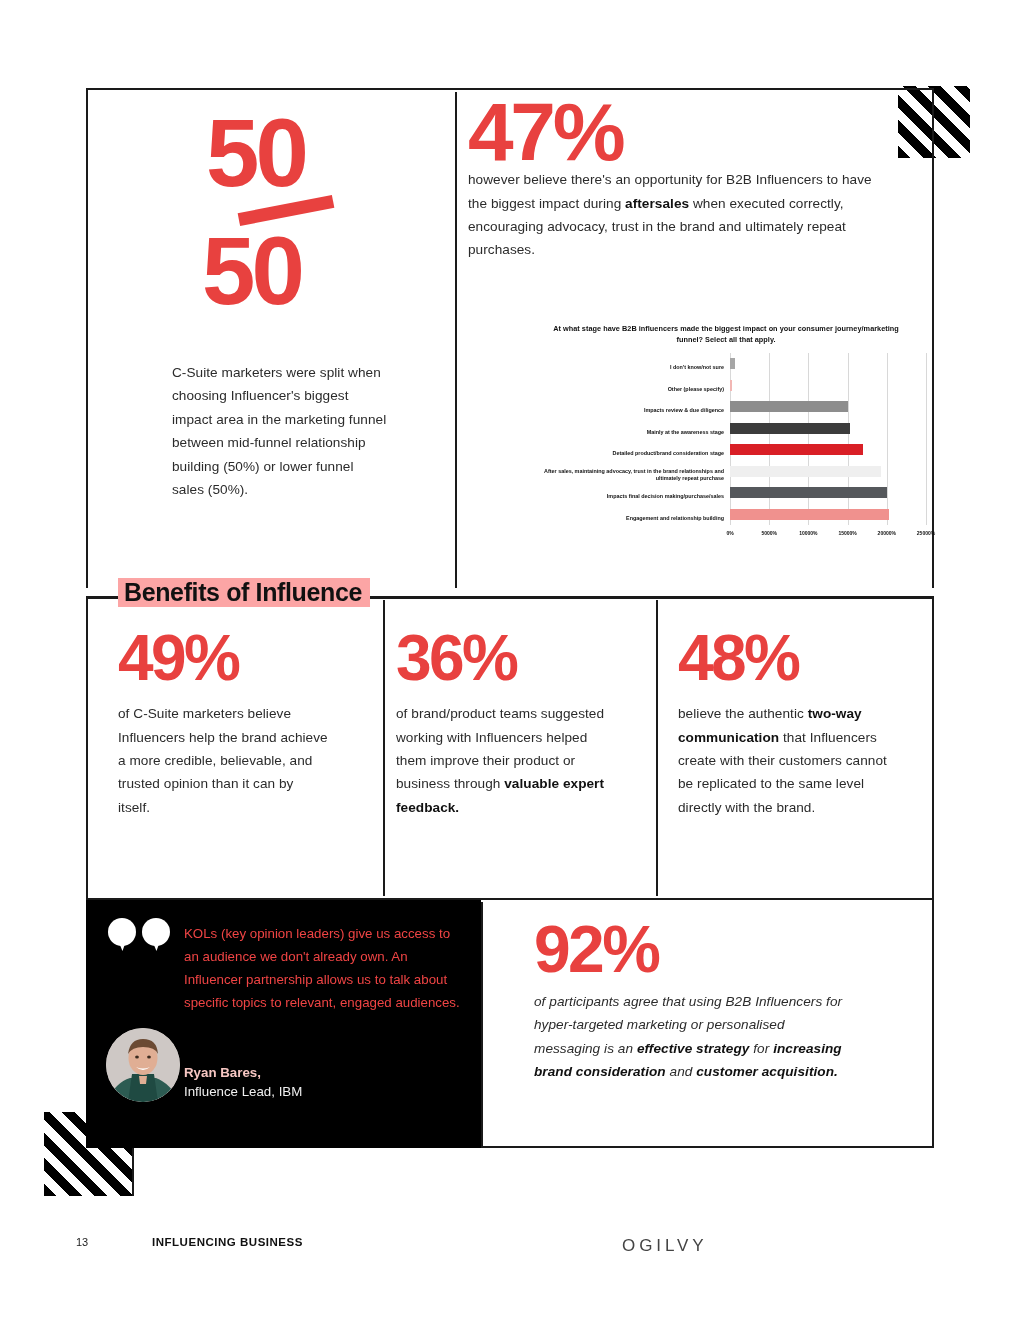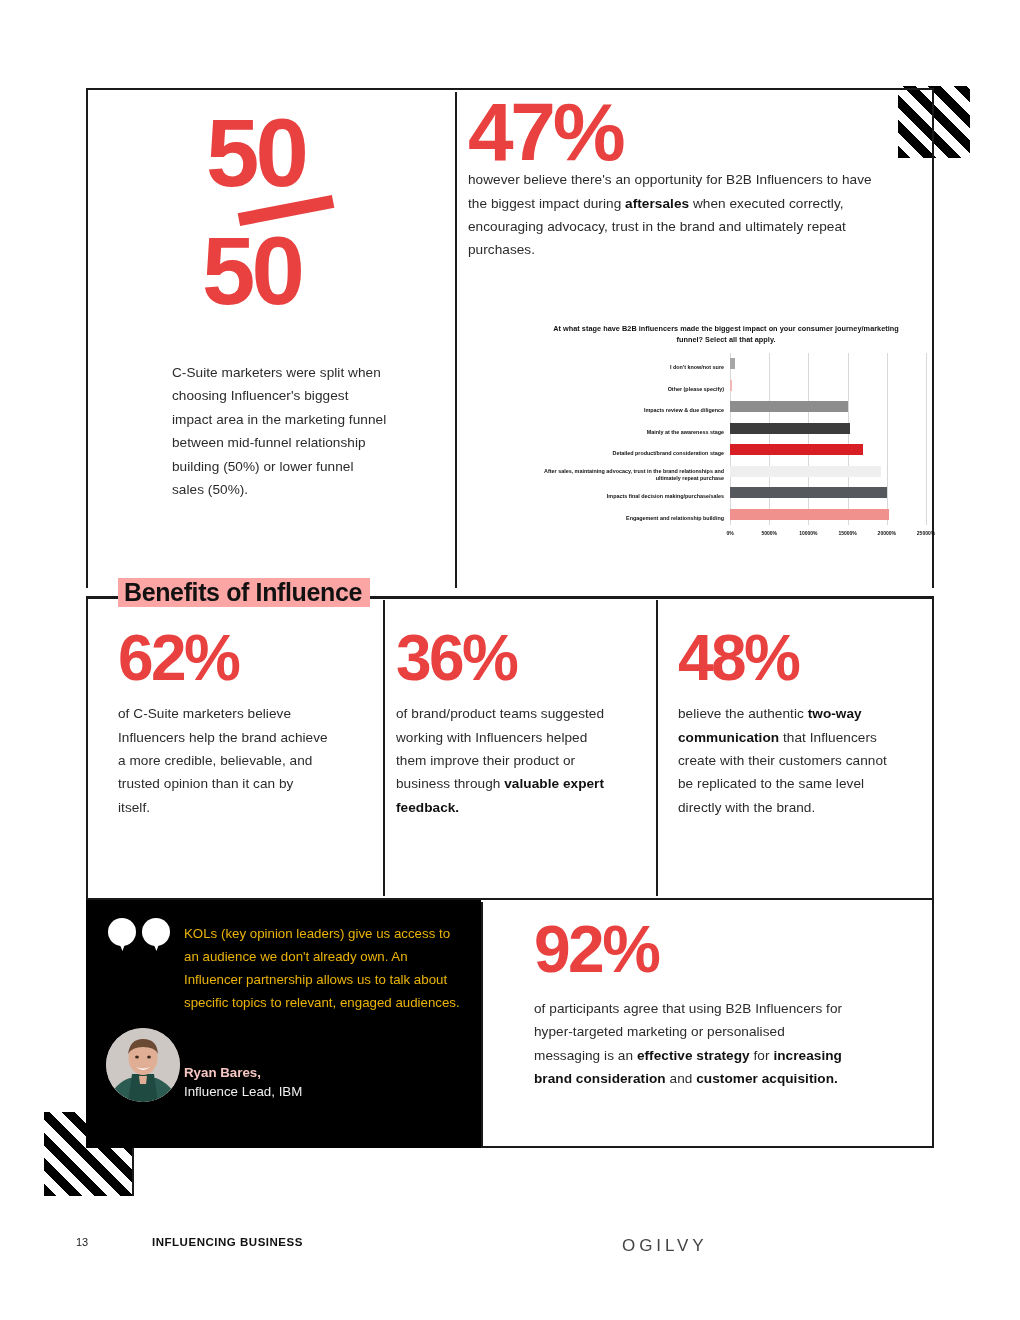--- a/index.html
+++ b/index.html
@@ -123,40 +123,40 @@
   }
   .qm:after {
     content: ""; position: absolute; left: 9px; top: 20px;
     width: 10px; height: 13px; background: #fff;
     clip-path: polygon(0 0, 100% 0, 55% 100%);
   }
   .qm1 { left: 0; }
   .qm2 { left: 34px; }
   .quote-text {
     position: absolute; left: 98px; top: 22px; width: 276px;
-    font-size: 13.3px; line-height: 1.73; color: #eab308;
+    font-size: 13.3px; line-height: 1.73; color: #ef4444;
   }
   .avatar {
     position: absolute; left: 20px; top: 128px;
     width: 74px; height: 74px; border-radius: 50%;
     overflow: hidden; background: #cfc9c6;
   }
   .quote-name {
     position: absolute; left: 98px; top: 162px;
     font-size: 13.3px; font-weight: 700; color: #f6c6c2; line-height: 1.62;
   }
   .quote-role {
     position: absolute; left: 98px; top: 181px;
     font-size: 13.3px; color: #efefef; line-height: 1.62;
   }
 
   
   .cell-92 { position: absolute; left: 534px; top: 920px; width: 400px; }
   .num-92 { font-size: 66px; letter-spacing: -0.04em; }
-  .copy-92 { margin-top: 19px; width: 320px; }
+  .copy-92 { margin-top: 12px; width: 320px; font-style: italic; }
 
   
   .footer { position: absolute; left: 0; top: 1236px; width: 1020px; height: 24px; }
   .f-page { position: absolute; left: 76px; top: 0; font-size: 11px; color: #222; }
   .f-title {
     position: absolute; left: 152px; top: 0; font-size: 11.5px;
     font-weight: 700; letter-spacing: 0.045em; color: #111;
   }
   .f-brand {
     position: absolute; left: 622px; top: 0; font-size: 17px;
@@ -237,21 +237,21 @@
             <div class="xtick" style="left: 156.8px;">20000%</div>
             <div class="xtick" style="left: 196px;">25000%</div>
           </div>
       </div>
     </div>
   </div>
 
   <div class="sec-head">Benefits of Influence</div>
 
   <div class="stat-cell c49">
-    <div class="bignum stat-num">62%</div>
+    <div class="bignum stat-num">49%</div>
     <div class="body-copy stat-copy">of C-Suite marketers believe Influencers help the brand achieve a more credible, believable, and trusted opinion than it can by itself.</div>
   </div>
 
   <div class="stat-cell c36">
     <div class="bignum stat-num">36%</div>
     <div class="body-copy stat-copy"><span>of brand/product teams suggested working with Influencers helped them improve their product or business through </span><b>valuable expert feedback.</b></div>
   </div>
 
   <div class="stat-cell c48">
     <div class="bignum stat-num">48%</div>

